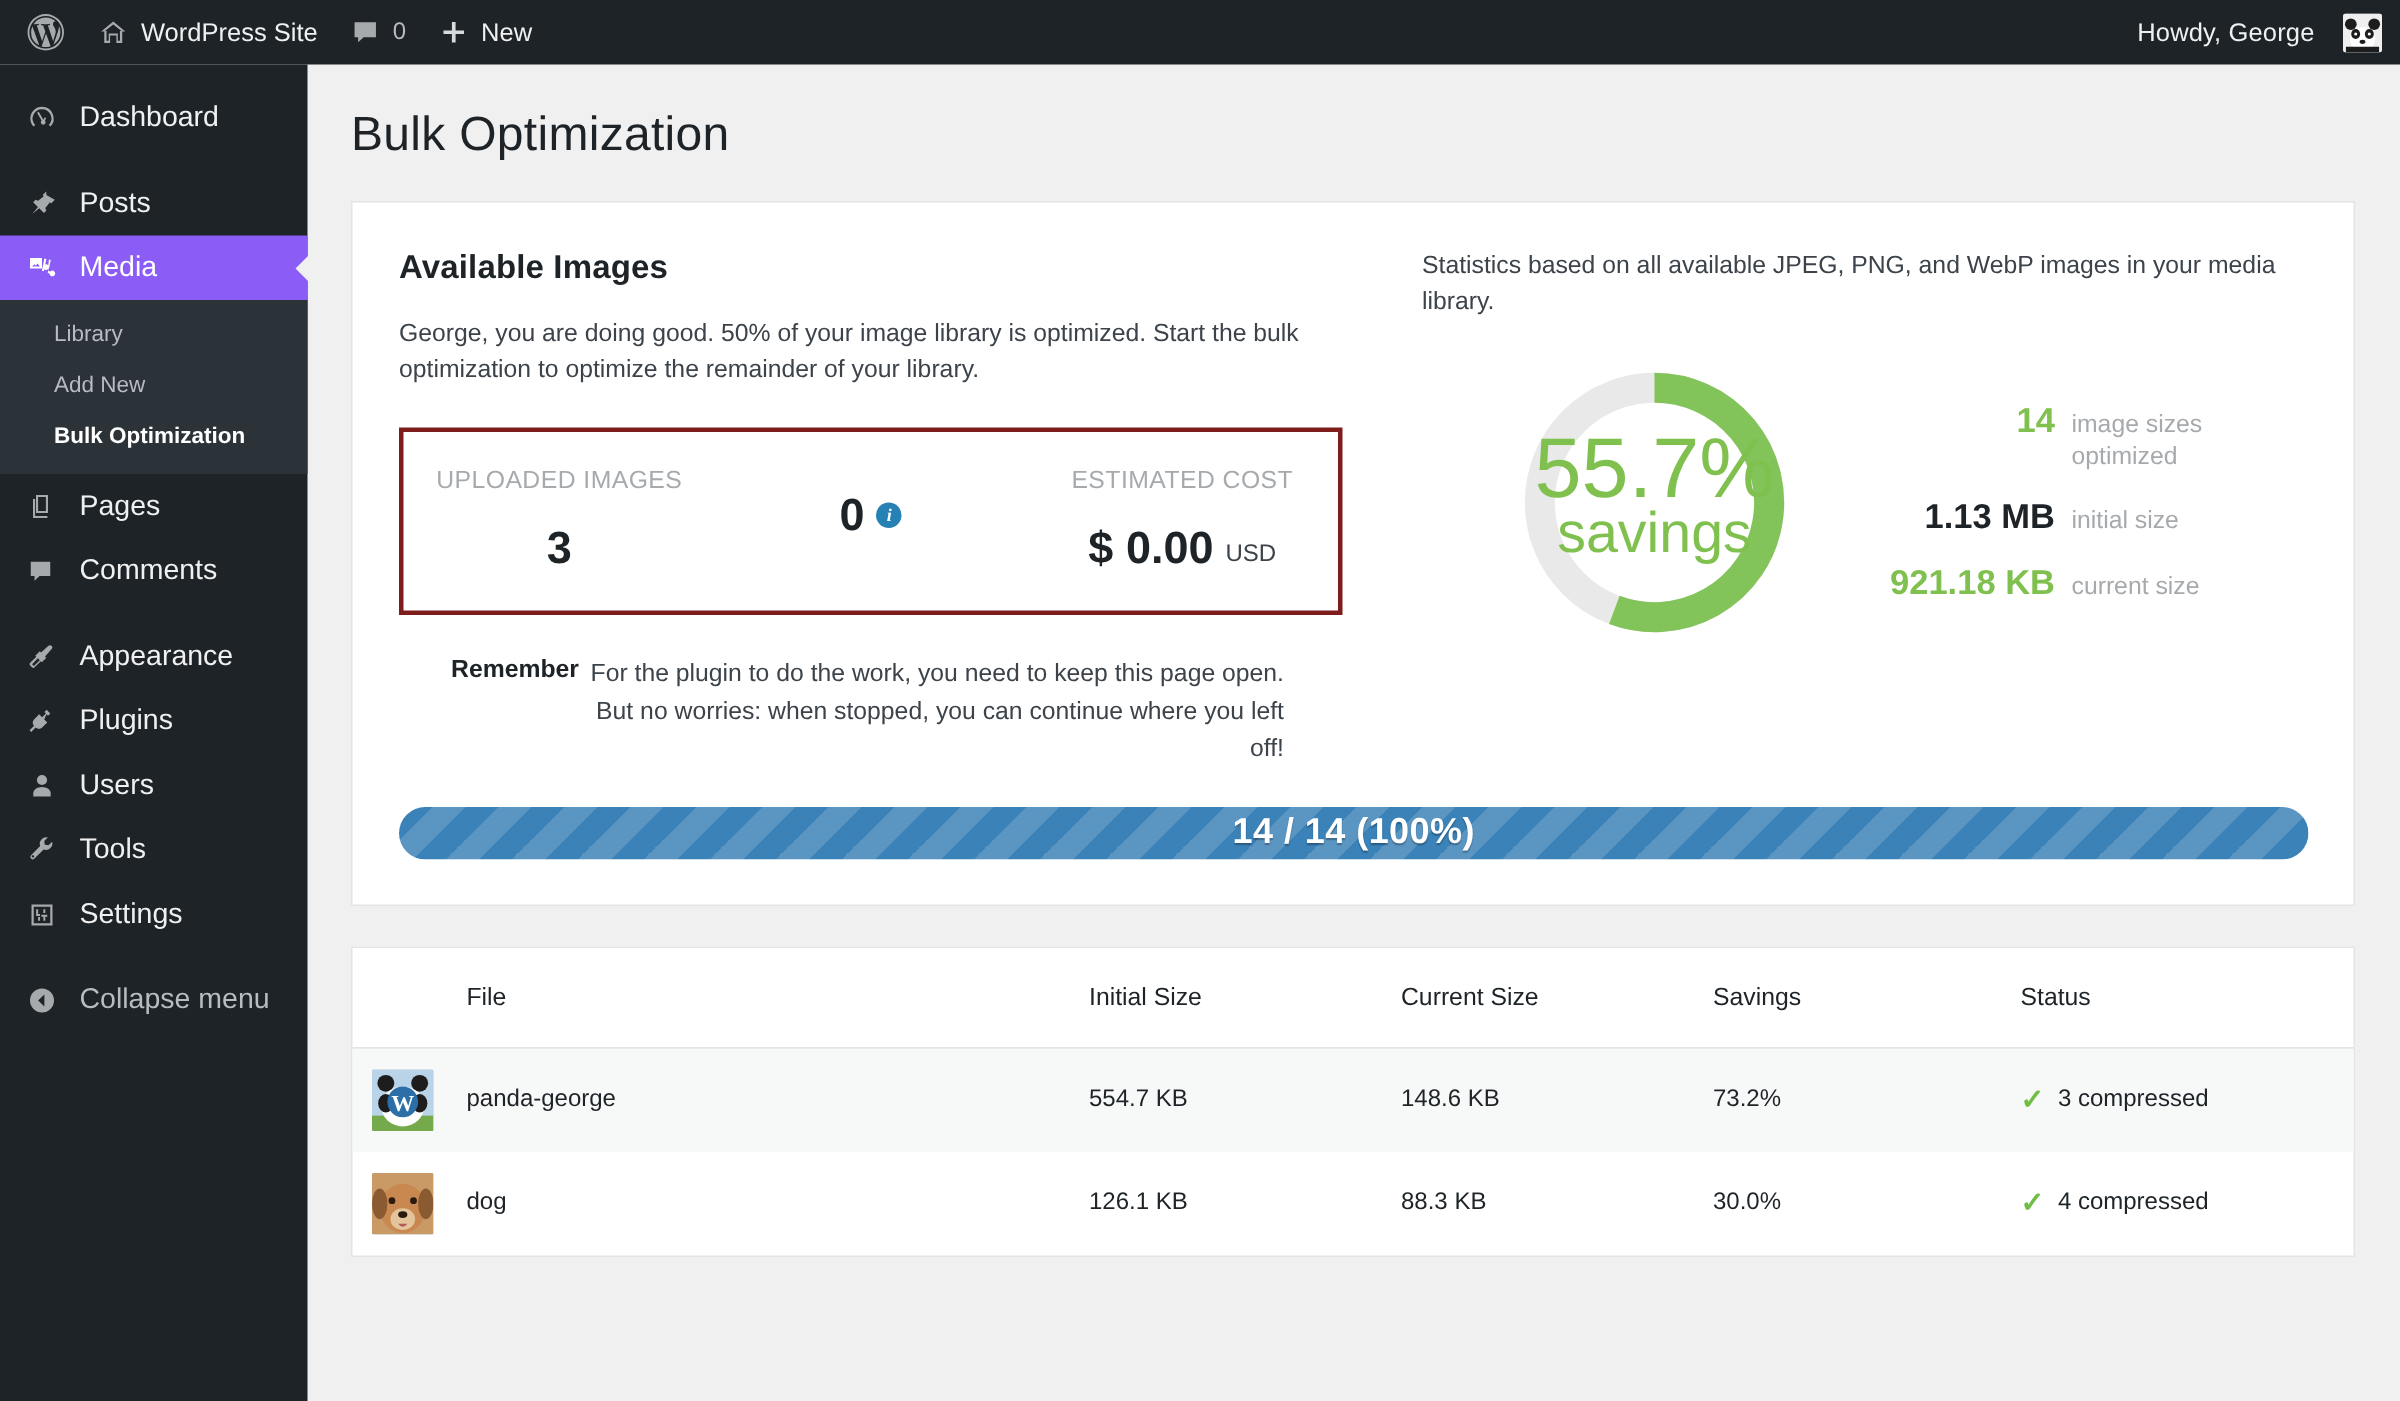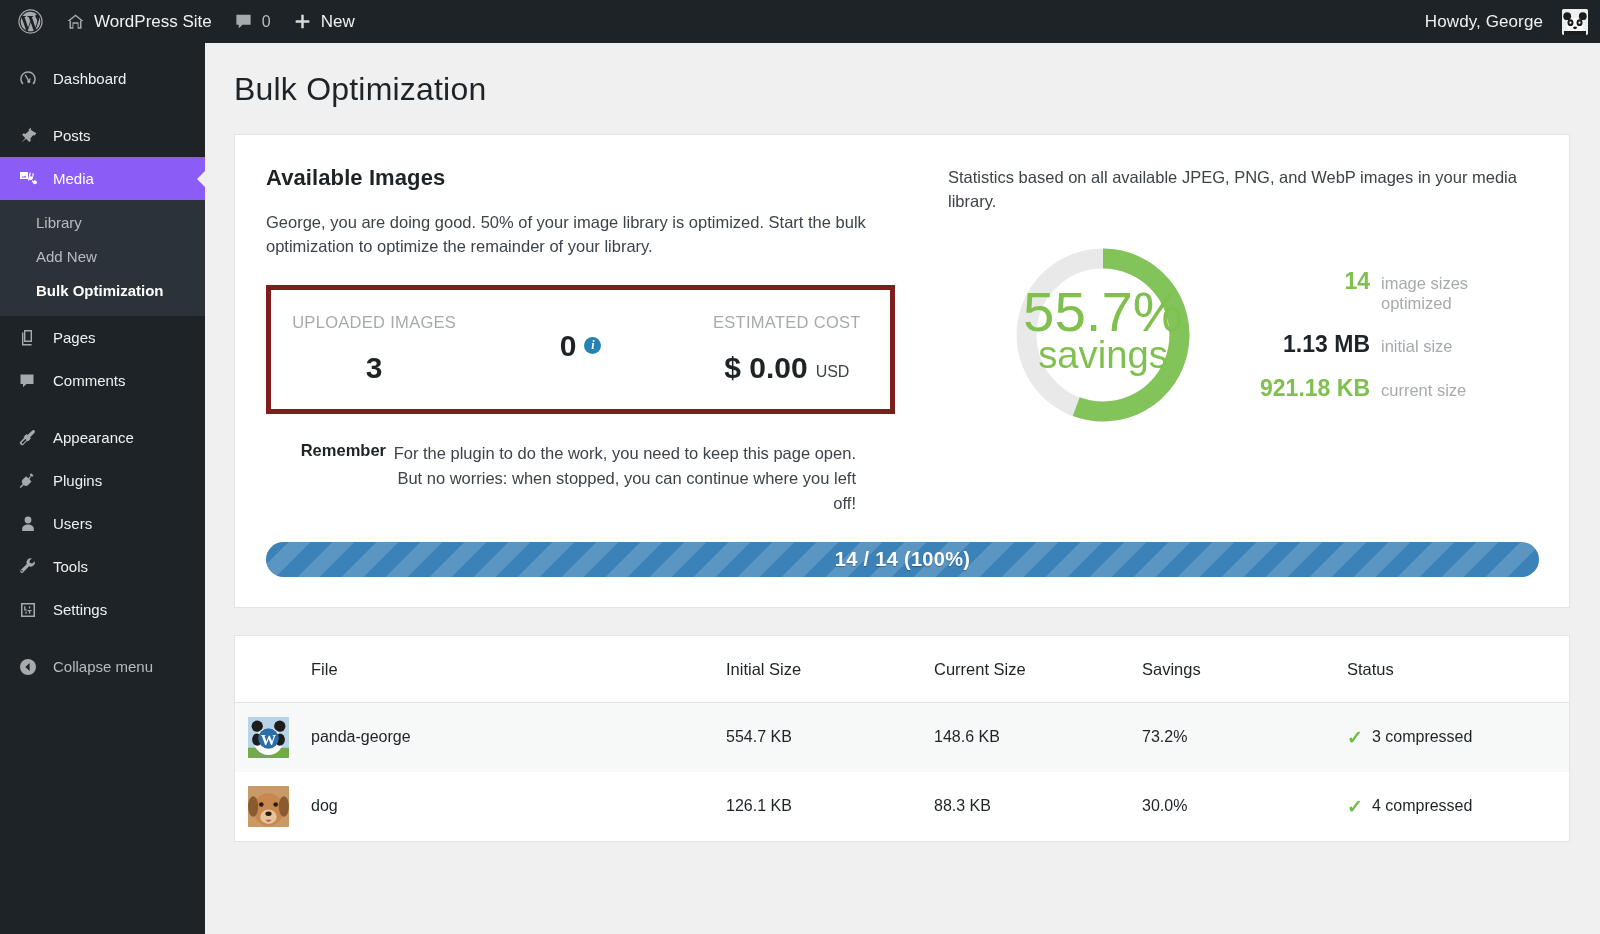--- a/index.html
+++ b/index.html
@@ -40,21 +40,21 @@
   #sidebar {
     position: absolute; top: 43px; left: 0;
     width: 205px; height: 891px;
     background: #1d2327;
     z-index: 10;
   }
   .menu-item {
     position: relative;
     display: flex; align-items: center; gap: 14px;
     height: 43px; padding-left: 17px;
-    color: #f0f0f1; font-size: 15px;
+    color: #f0f0f1; font-size: 19px;
     white-space: nowrap;
   }
   .menu-item.sep-top { margin-top: 14px; }
   .menu-item .mi-icon {
     width: 22px; height: 22px;
     display: flex; align-items: center; justify-content: center;
     flex: 0 0 22px;
   }
   .menu-item .mi-icon svg { display: block; fill: #a7aaad; }
   .menu-item.active {
@@ -103,21 +103,21 @@
     font-size: 22px; font-weight: bold; color: #1d2327;
     margin-bottom: 19px; letter-spacing: .1px;
   }
   .sec-desc {
     font-size: 16.5px; color: #3c434a; line-height: 1.48;
     max-width: 600px;
   }
 
   
   .stats-box {
-    border: 5px solid #7f1d1d;
+    border: 3px solid #7f1d1d;
     margin-top: 26px;
     display: flex;
     padding: 22px 0 24px 0;
   }
   .stat-cell { flex: 1; text-align: center; }
   .stat-label {
     font-size: 16.5px; color: #a7aaad; line-height: 1.32;
     letter-spacing: .3px; text-transform: uppercase;
     padding: 0 6px;
   }
@@ -161,21 +161,21 @@
     background-color: #3b82b8;
     background-image: linear-gradient(
       -45deg,
       rgba(255,255,255,.16) 25%, transparent 25%,
       transparent 50%, rgba(255,255,255,.16) 50%,
       rgba(255,255,255,.16) 75%, transparent 75%, transparent);
     background-size: 44px 44px;
     display: flex; align-items: center; justify-content: center;
   }
   .progress-text {
-    color: #fff; font-size: 20px; font-weight: bold;
+    color: #fff; font-size: 24px; font-weight: bold;
     text-shadow: 0 1px 1px rgba(0,0,0,.3);
     letter-spacing: .3px;
   }
 
   
   .savings-row { display: flex; align-items: center; margin-top: 30px; }
   .donut { width: 182px; height: 182px; margin-left: 64px; flex: 0 0 182px; }
   .donut-center-pct {
     font-size: 31px; fill: #7fc04e; font-family: "Liberation Sans", sans-serif;
   }

